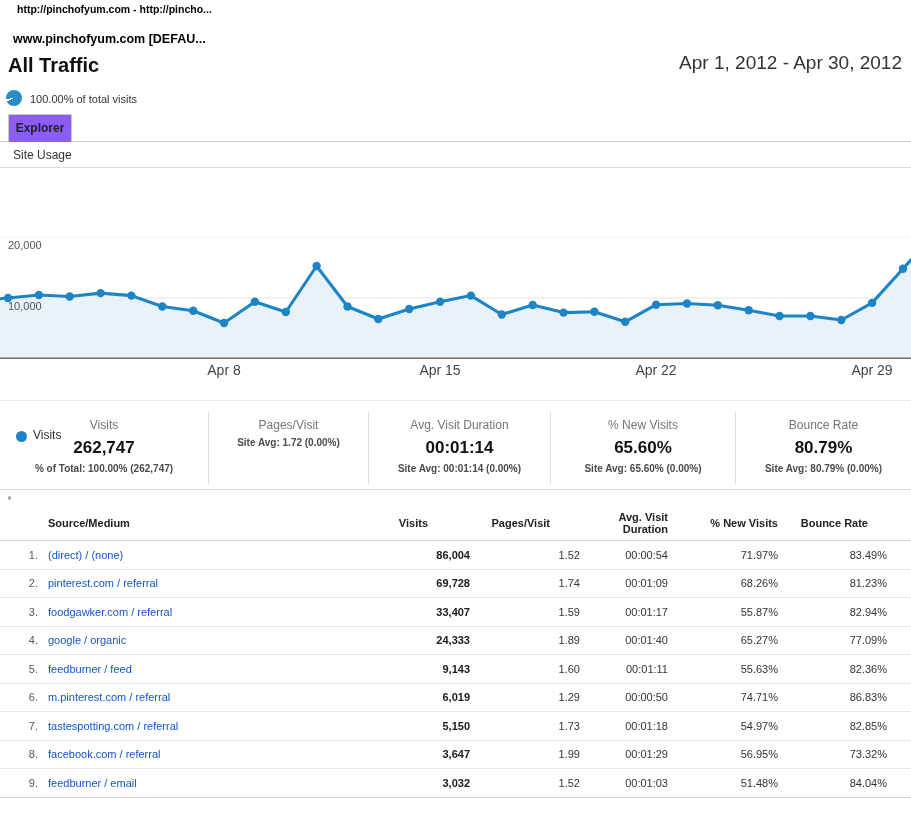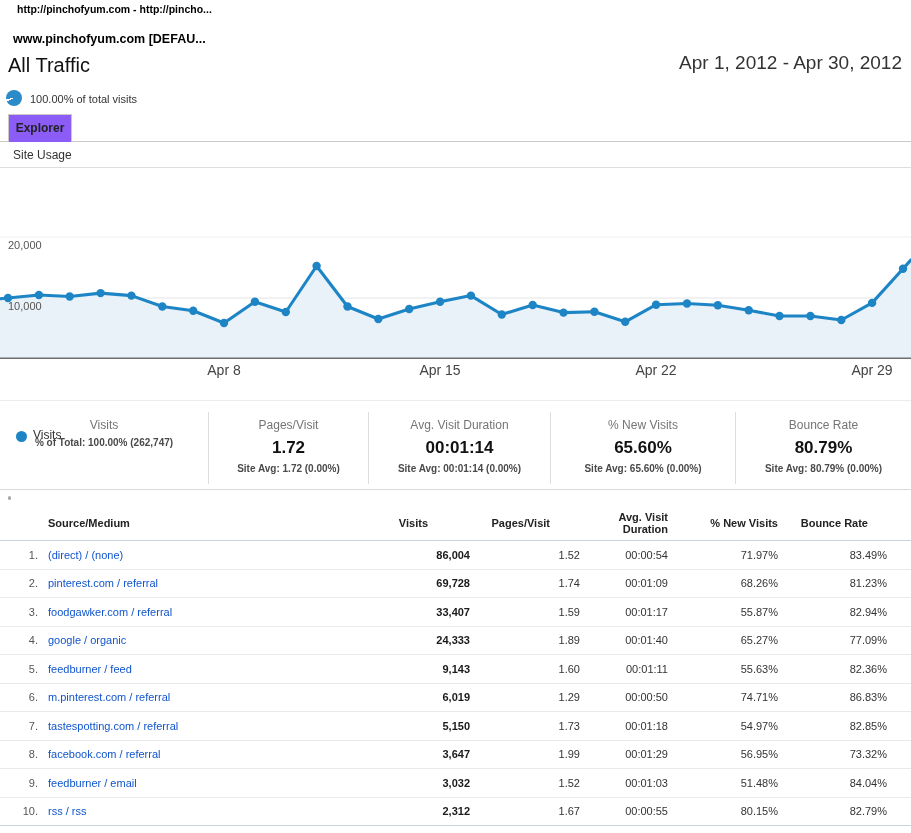--- a/index.html
+++ b/index.html
@@ -4,21 +4,21 @@
 <style>
   html,body{margin:0;padding:0;background:#fff;}
   body{width:911px;height:833px;position:relative;font-family:"Liberation Sans","DejaVu Sans",sans-serif;color:#333;overflow:hidden;}
   .abs{position:absolute;}
 
   
   .win-line1{left:17px;top:3px;font-size:10.5px;font-weight:700;color:#000;}
   .win-line2{left:13px;top:15px;font-size:12.5px;font-weight:700;color:#000;margin-top:17px;}
 
   
-  .report-title{left:8px;top:54px;font-size:20px;font-weight:400;color:#111;}
+  .report-title{left:8px;top:54px;font-size:20px;font-weight:700;color:#111;}
   .date-range{right:9px;top:52px;font-size:19px;color:#333;cursor:pointer;}
   .pie-icon{left:6px;top:90px;width:16px;height:16px;border-radius:50%;
             background:conic-gradient(from 243deg,#ffffff 0deg 20deg,#2b8bc8 20deg 360deg);}
   .pct-visits{left:30px;top:93px;font-size:11px;color:#333;}
 
   
   .tab-line{left:0;top:141px;width:911px;height:1px;background:#c9c9c9;z-index:1;}
   .tab-explorer{left:8px;top:114px;width:64px;height:28px;background:#8b5cf6;border:1px solid #c9c9c9;border-bottom:none;
                 box-sizing:border-box;z-index:2;text-align:center;line-height:26px;font-size:12px;font-weight:700;color:#222;cursor:pointer;}
   .site-usage{left:13px;top:148px;font-size:12px;color:#333;cursor:pointer;}
@@ -129,25 +129,25 @@
     <span class="xtick" style="left: 408px;">Apr 15</span>
     <span class="xtick" style="left: 624px;">Apr 22</span>
     <span class="xtick" style="left: 840px;">Apr 29</span>
   </div>
 
 <div class="abs sep1"></div>
 
 <div class="abs metrics">
   <div class="metric">
     <div class="m-label">Visits</div>
+    <div class="m-value">262,747</div>
     <div class="m-sub">% of Total: 100.00% (262,747)</div>
   </div>
   <div class="metric">
     <div class="m-label">Pages/Visit</div>
-    <div class="m-value">1.72</div>
     <div class="m-sub">Site Avg: 1.72 (0.00%)</div>
   </div>
   <div class="metric">
     <div class="m-label">Avg. Visit Duration</div>
     <div class="m-value">00:01:14</div>
     <div class="m-sub">Site Avg: 00:01:14 (0.00%)</div>
   </div>
   <div class="metric">
     <div class="m-label">% New Visits</div>
     <div class="m-value">65.60%</div>
@@ -260,24 +260,15 @@
         </tr>
         <tr>
           <td class="rank">9.</td>
           <td class="src"><a>feedburner / email</a></td>
           <td class="num visits">3,032</td>
           <td class="num">1.52</td>
           <td class="num">00:01:03</td>
           <td class="num">51.48%</td>
           <td class="num c-bounce">84.04%</td>
         </tr>
-        <tr>
-          <td class="rank">10.</td>
-          <td class="src"><a>rss / rss</a></td>
-          <td class="num visits">2,312</td>
-          <td class="num">1.67</td>
-          <td class="num">00:00:55</td>
-          <td class="num">80.15%</td>
-          <td class="num c-bounce">82.79%</td>
-        </tr>
       </tbody>
   </table>
 </div>
 
 </body></html>

